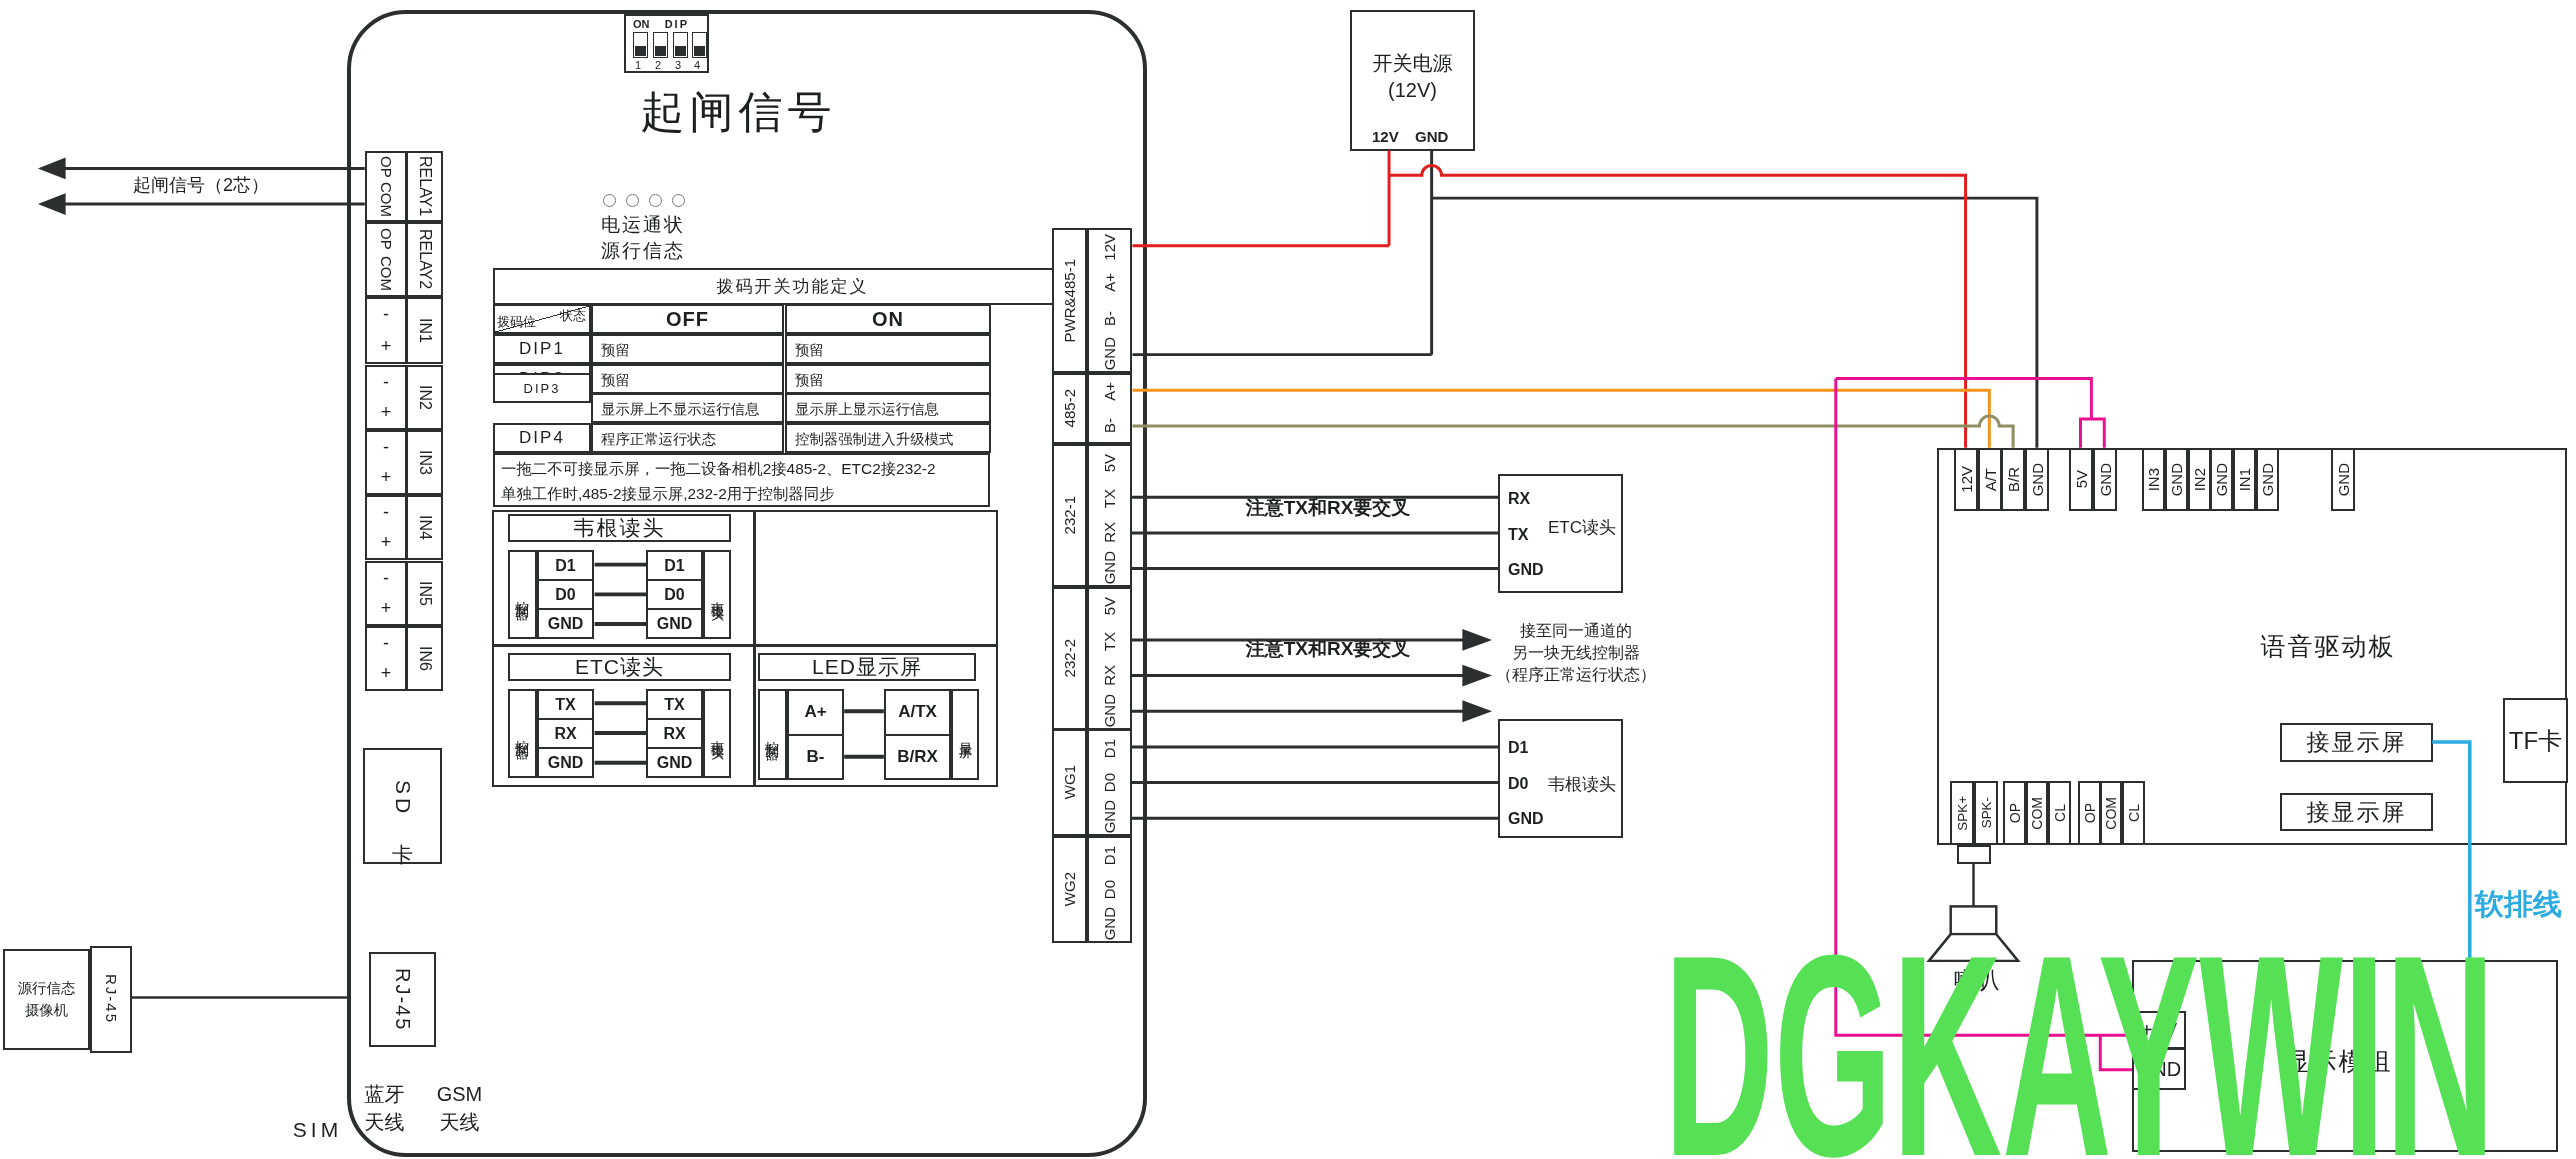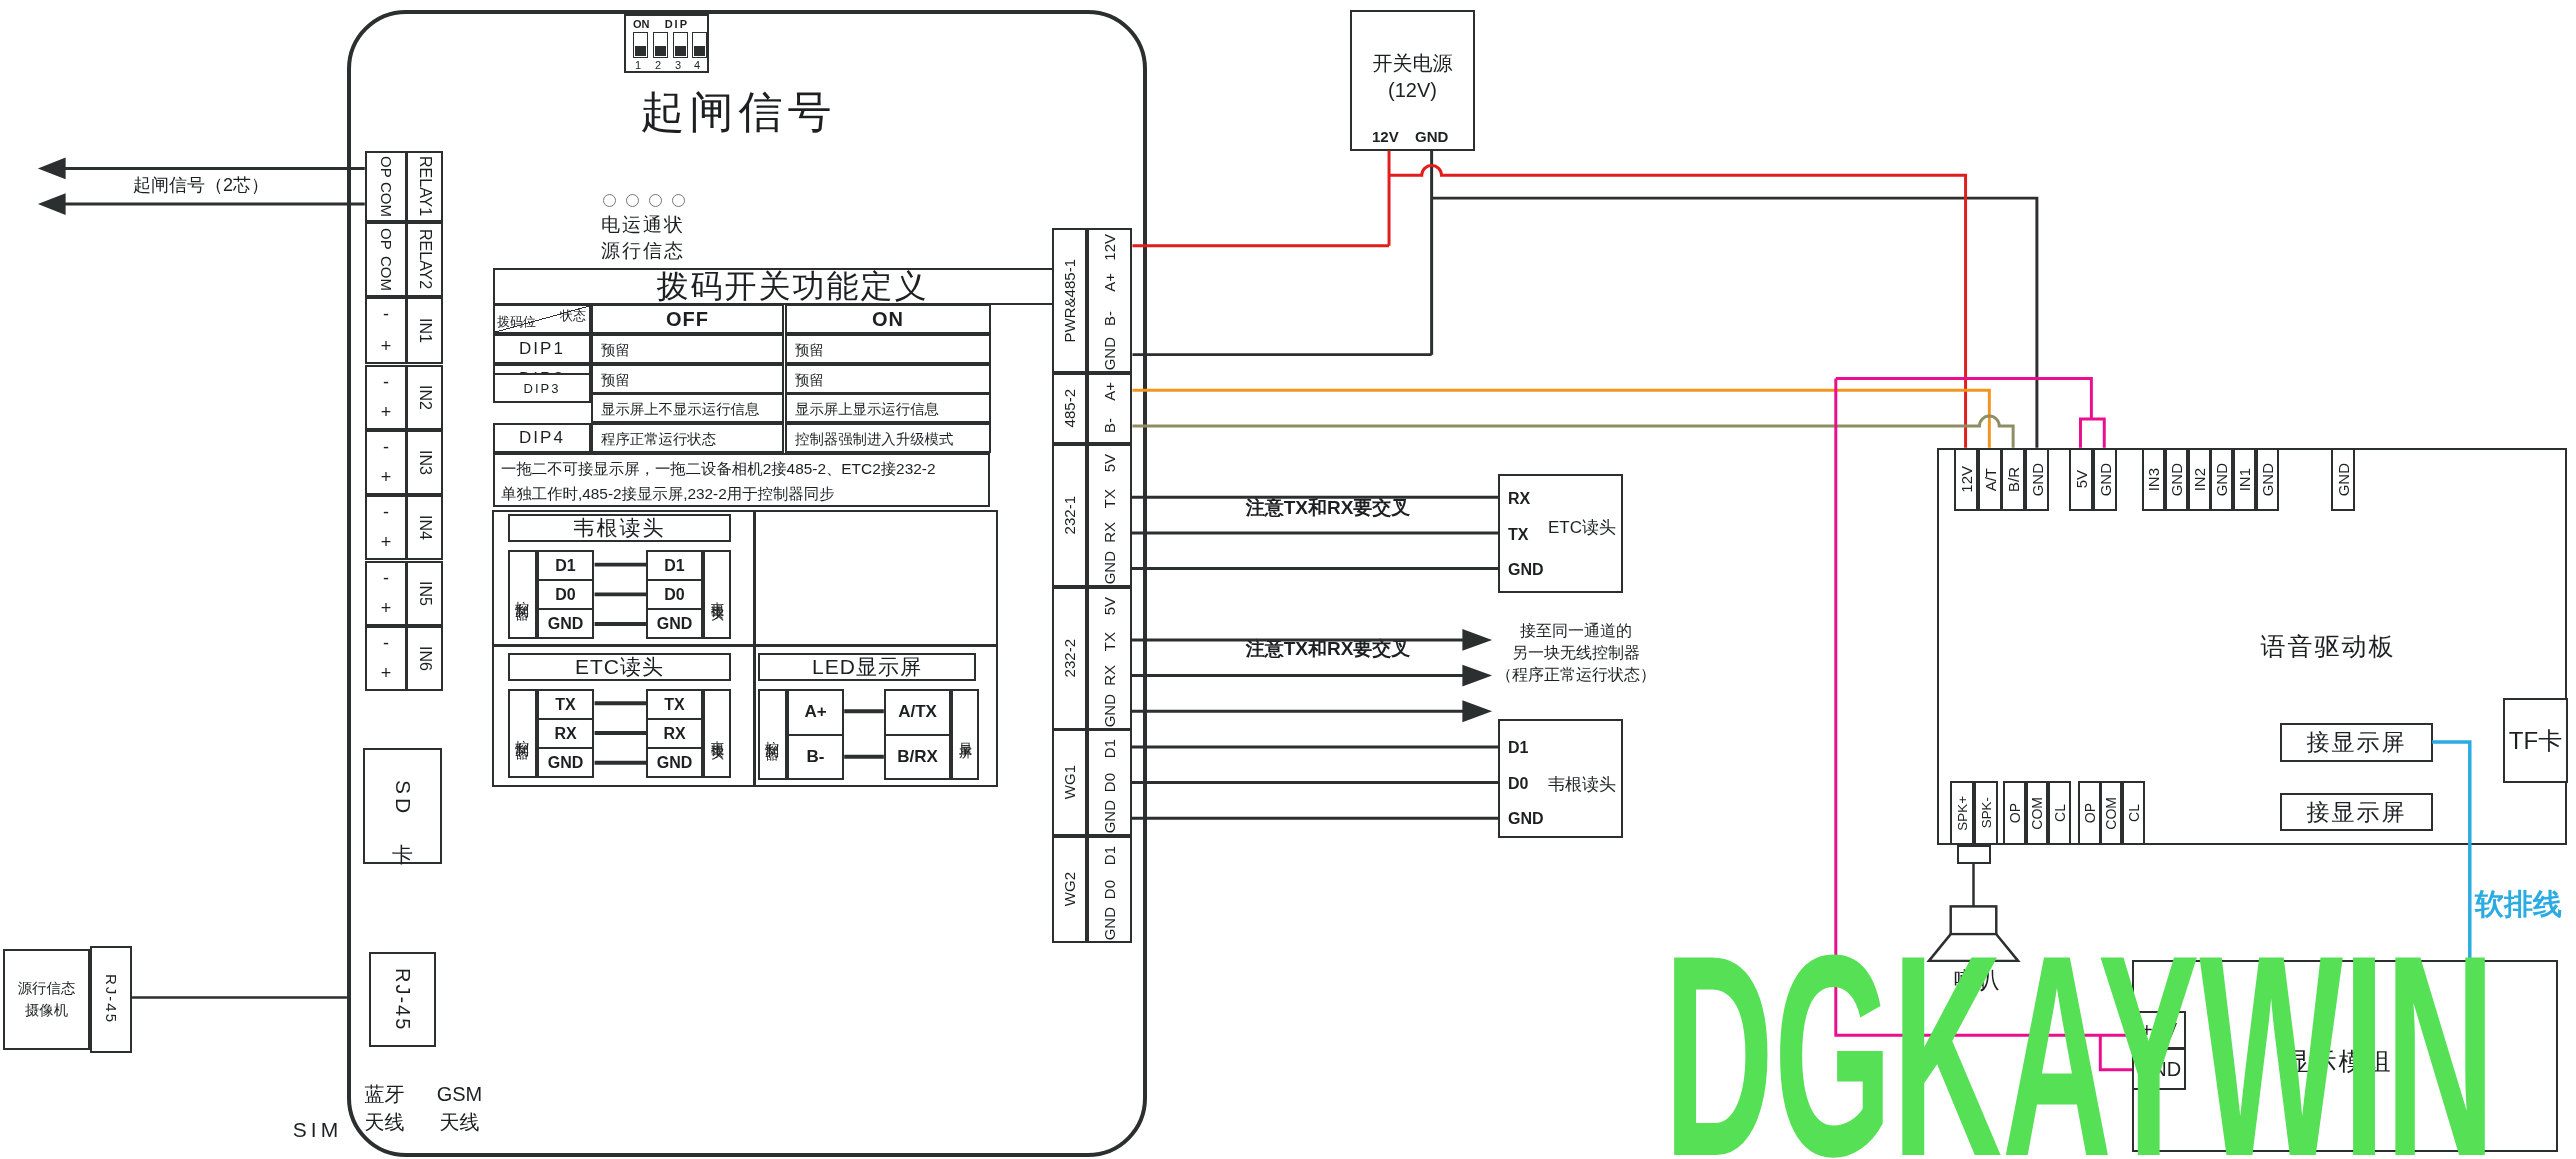--- a/index.html
+++ b/index.html
@@ -48,21 +48,21 @@
 
   <div class="abs cc" style="left:555px;top:85px;width:367px;height:55px;font-size:44px;letter-spacing:5px;font-weight:500;">起闸信号</div>
 
   <div class="abs" style="left:603px;top:194px;width:11px;height:11px;border:1.5px solid #777;border-radius:50%;"></div>
   <div class="abs" style="left:626px;top:194px;width:11px;height:11px;border:1.5px solid #777;border-radius:50%;"></div>
   <div class="abs" style="left:649px;top:194px;width:11px;height:11px;border:1.5px solid #777;border-radius:50%;"></div>
   <div class="abs" style="left:672px;top:194px;width:11px;height:11px;border:1.5px solid #777;border-radius:50%;"></div>
   <div class="abs" style="left:601px;top:212px;font-size:19px;letter-spacing:2px;">电运通状</div>
   <div class="abs" style="left:601px;top:238px;font-size:19px;letter-spacing:2px;">源行信态</div>
 
-  <div class="box thin cc" style="left:493px;top:268px;width:599px;height:37px;font-size:32px;letter-spacing:2px;">拨码开关功能定义</div>
+  <div class="box thin cc" style="left:493px;top:268px;width:599px;height:37px;font-size:17px;letter-spacing:2px;">拨码开关功能定义</div>
   <div class="box thin diagcell" style="left:493px;top:304px;width:98px;height:30px;">
     <span class="abs" style="right:3px;top:1px;font-size:13px;">状态</span>
     <span class="abs" style="left:2px;bottom:1px;font-size:13px;">拨码位</span>
   </div>
   <div class="box thin cc" style="left:591px;top:304px;width:193px;height:30px;font-size:20px;font-weight:bold;letter-spacing:1px;">OFF</div>
   <div class="box thin cc" style="left:785px;top:304px;width:206px;height:30px;font-size:20px;font-weight:bold;letter-spacing:1px;">ON</div>
 
   <div class="box thin cc" style="left:493px;top:334px;width:98px;height:30px;font-size:17px;letter-spacing:2px;">DIP1</div>
   <div class="box thin" style="left:591px;top:334px;width:193px;height:30px;">
       <span class="abs nowrap" style="left:8px;top:5px;font-size:14.4px;">预留</span>

